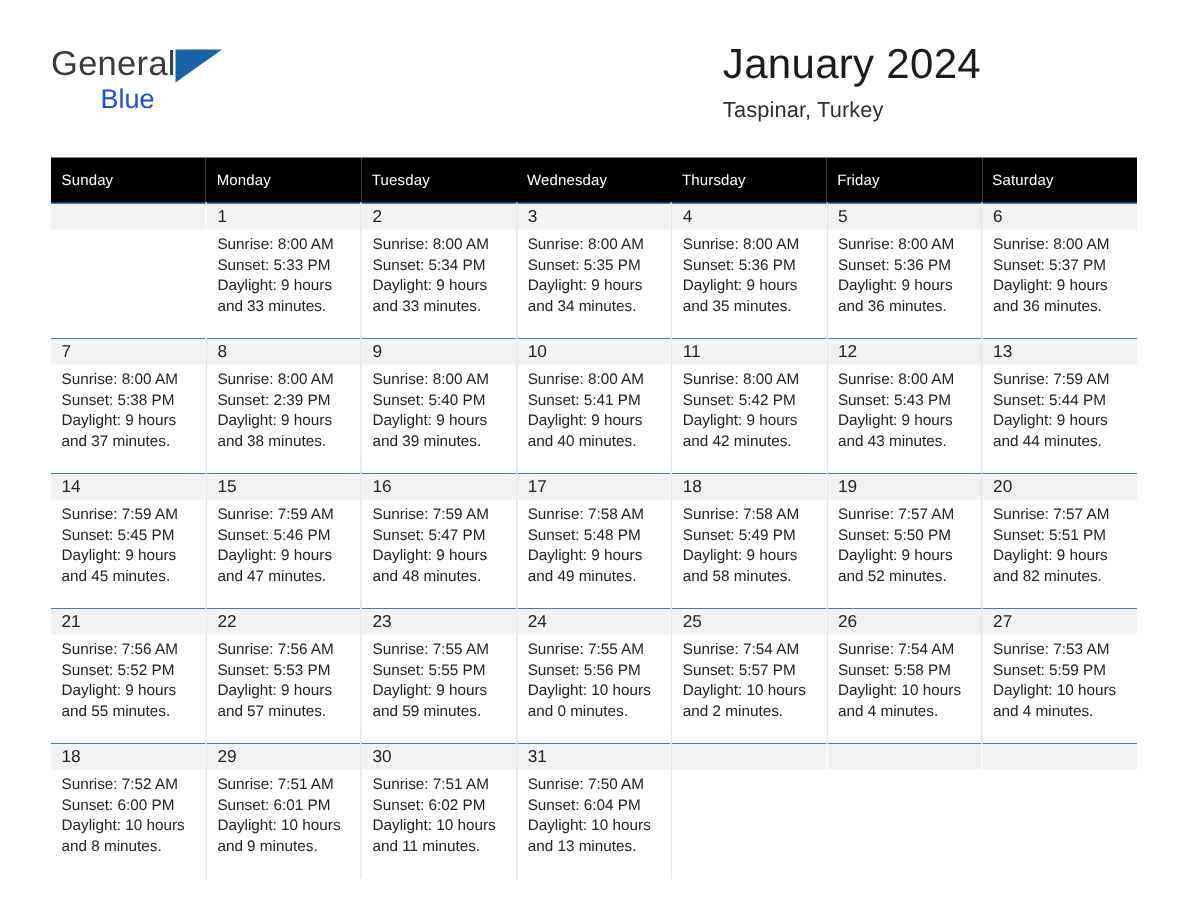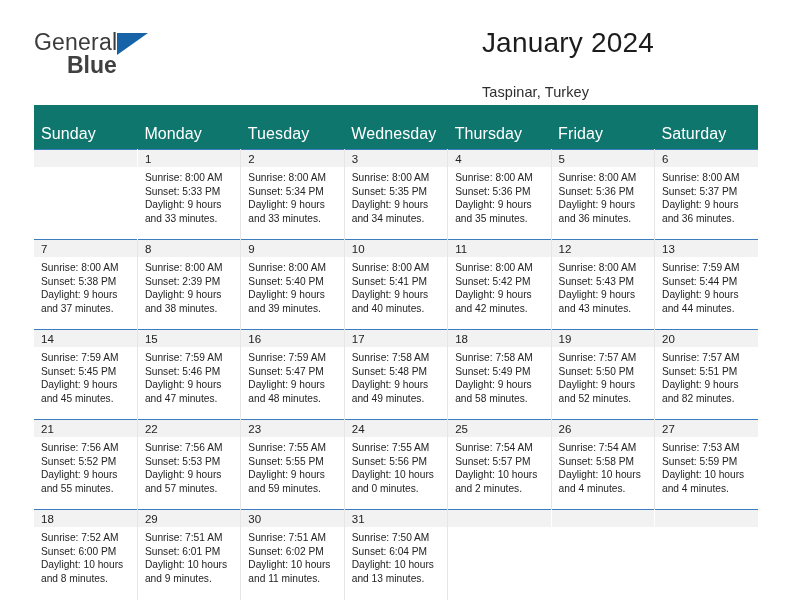--- a/index.html
+++ b/index.html
@@ -46,62 +46,61 @@
   .brand-tri {
     position: absolute;
     top: 3px;
     right: -31px;
     width: 0;
     height: 0;
     border-left: 31px solid #1663a8;
     border-bottom: 22px solid transparent;
   }
   .brand-bottom {
-    font-size: 23px;
-    color: #404040;
+    font-size: 18px;
+    color: #1d4ed8;
     line-height: 24px;
     padding-left: 33px;
     margin-top: -1px;
-    font-weight: bold;
   }
   .titles {
     text-align: left;
     padding-top: 0px;
   }
   .cal-title {
     font-size: 28px;
     font-weight: normal;
     color: #1c1c1c;
     line-height: 34px;
     letter-spacing: 0.2px;
   }
   .cal-sub {
     font-size: 14.5px;
     color: #2e2e2e;
     line-height: 20px;
-    margin-top: 22px;
+    margin-top: 4px;
     letter-spacing: 0.1px;
   }
 
   
   .calendar {
     margin-top: 5px;
     width: 724px;
     border-collapse: collapse;
     table-layout: fixed;
   }
   .calendar col { width: 103.42px; }
 
   thead th {
-    background: #0f766e;
+    background: #000000;
     color: #ffffff;
-    font-size: 16px;
+    font-size: 10px;
     font-weight: normal;
     text-align: left;
-    padding: 19px 0 5px 7px;
+    padding: 5px 0 5px 7px;
     height: 20px;
     letter-spacing: 0.1px;
   }
 
   tbody tr.week {
     height: 90px;
   }
   td.day {
     vertical-align: top;
     padding: 0;

